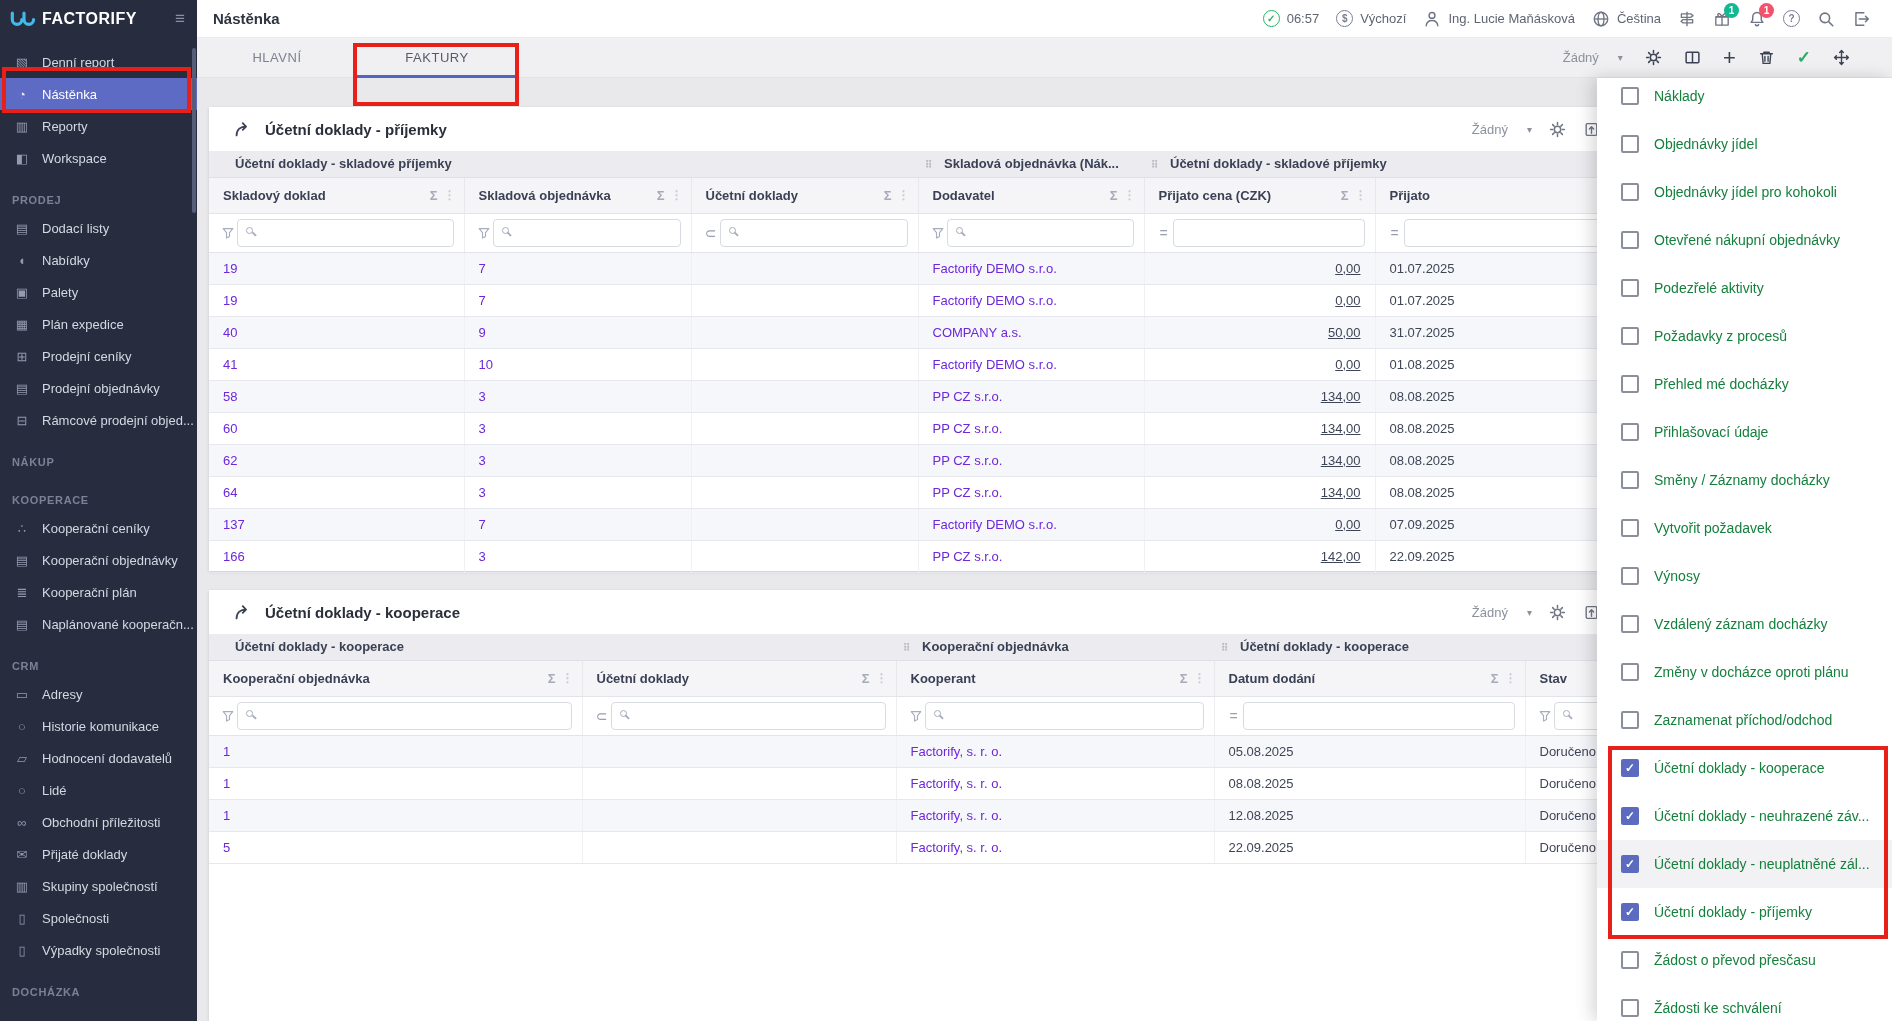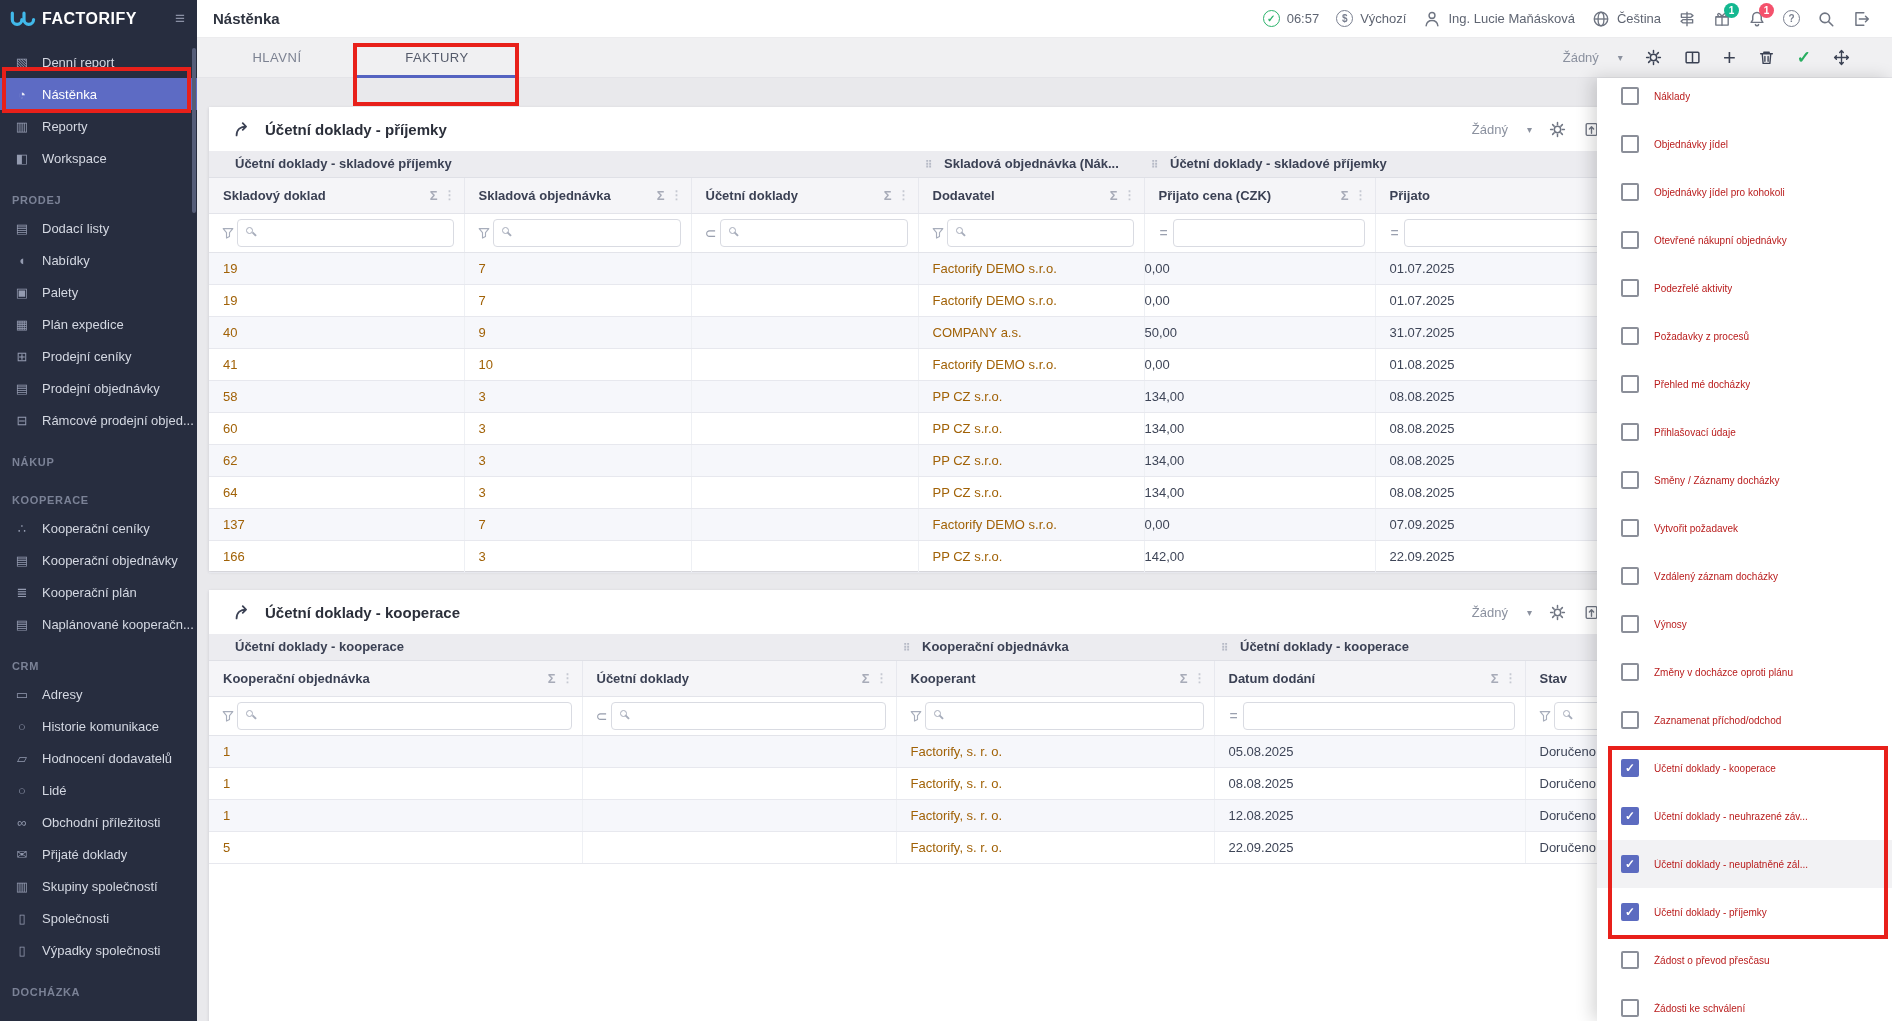--- a/index.html
+++ b/index.html
@@ -76,32 +76,32 @@
   .icf{width:14px;height:14px;color:#a7adbb;}
   .iw{position:relative;flex:1;height:28px;margin-right:10px;}
   .iw input{width:100%;height:100%;border:1px solid #d9dbe2;border-radius:4px;padding:0 6px 0 24px;font-family:"Liberation Sans",sans-serif;font-size:12.5px;color:#3e4557;outline:none;background:#fff;}
   .fc.ft-eq .iw input{padding-left:8px;}
   .mag{position:absolute;left:9px;top:50%;margin-top:-6px;width:7px;height:7px;border:1.4px solid #a7adbb;border-radius:50%;}
   .mag::after{content:"";position:absolute;width:4.5px;height:1.5px;background:#a7adbb;right:-4px;bottom:-1.5px;transform:rotate(45deg);}
   tbody td{height:32px;border-bottom:1px solid #e7e8ee;border-right:1px solid #eef0f4;padding-left:14px;font-size:13px;color:#3e4557;white-space:nowrap;overflow:hidden;}
   tbody td:last-child{border-right:none;}
   tbody tr:nth-child(odd){background:#f6f7fb;}
   tbody tr{cursor:pointer;}
-  td.link{color:#a16207;}
-  td.num{padding-right:14px;padding-left:0;}
+  td.link{color:#6d28d9;}
+  td.num{text-align:right;padding-right:14px;padding-left:0;text-decoration:underline;}
 
   
   .panel{position:absolute;left:1597px;top:78px;width:295px;height:943px;background:#fff;box-shadow:-5px 0 16px rgba(0,0,0,.16);z-index:40;overflow:hidden;}
   .panel ul{list-style:none;margin:-6px 0 0 0;padding:0;}
   .pitem{height:48px;display:flex;align-items:center;padding-left:24px;gap:15px;cursor:pointer;}
   .pitem.hl{background:#f2f2f4;}
   .cb{width:18px;height:18px;border:2px solid #8b8f99;border-radius:2px;flex:0 0 auto;display:flex;align-items:center;justify-content:center;}
   .cb.on{background:#5c6bc0;border-color:#5c6bc0;}
   .cb.on::after{content:"✓";color:#fff;font-size:12px;font-weight:bold;}
-  .plabel{font-size:10px;color:#b91c1c;white-space:nowrap;overflow:hidden;}
+  .plabel{font-size:14px;color:#15803d;white-space:nowrap;overflow:hidden;}
 
   
   .ann{position:absolute;border:4px solid #e8201a;z-index:100;pointer-events:none;}
   #ann1{left:2px;top:67px;width:189px;height:46px;}
   #ann2{left:353px;top:43px;width:166px;height:63px;}
   #ann3{left:1608px;top:746px;width:280px;height:193px;}
 </style>
 </head>
 <body>
 
@@ -830,25 +830,25 @@
       <li class="pitem">
         <span class="cb off"></span>
         <span class="plabel">Směny / Záznamy docházky</span>
       </li>
       <li class="pitem">
         <span class="cb off"></span>
         <span class="plabel">Vytvořit požadavek</span>
       </li>
       <li class="pitem">
         <span class="cb off"></span>
+        <span class="plabel">Výnosy</span>
+      </li>
+      <li class="pitem">
+        <span class="cb off"></span>
         <span class="plabel">Vzdálený záznam docházky</span>
-      </li>
-      <li class="pitem">
-        <span class="cb off"></span>
-        <span class="plabel">Výnosy</span>
       </li>
       <li class="pitem">
         <span class="cb off"></span>
         <span class="plabel">Změny v docházce oproti plánu</span>
       </li>
       <li class="pitem">
         <span class="cb off"></span>
         <span class="plabel">Zaznamenat příchod/odchod</span>
       </li>
       <li class="pitem">

